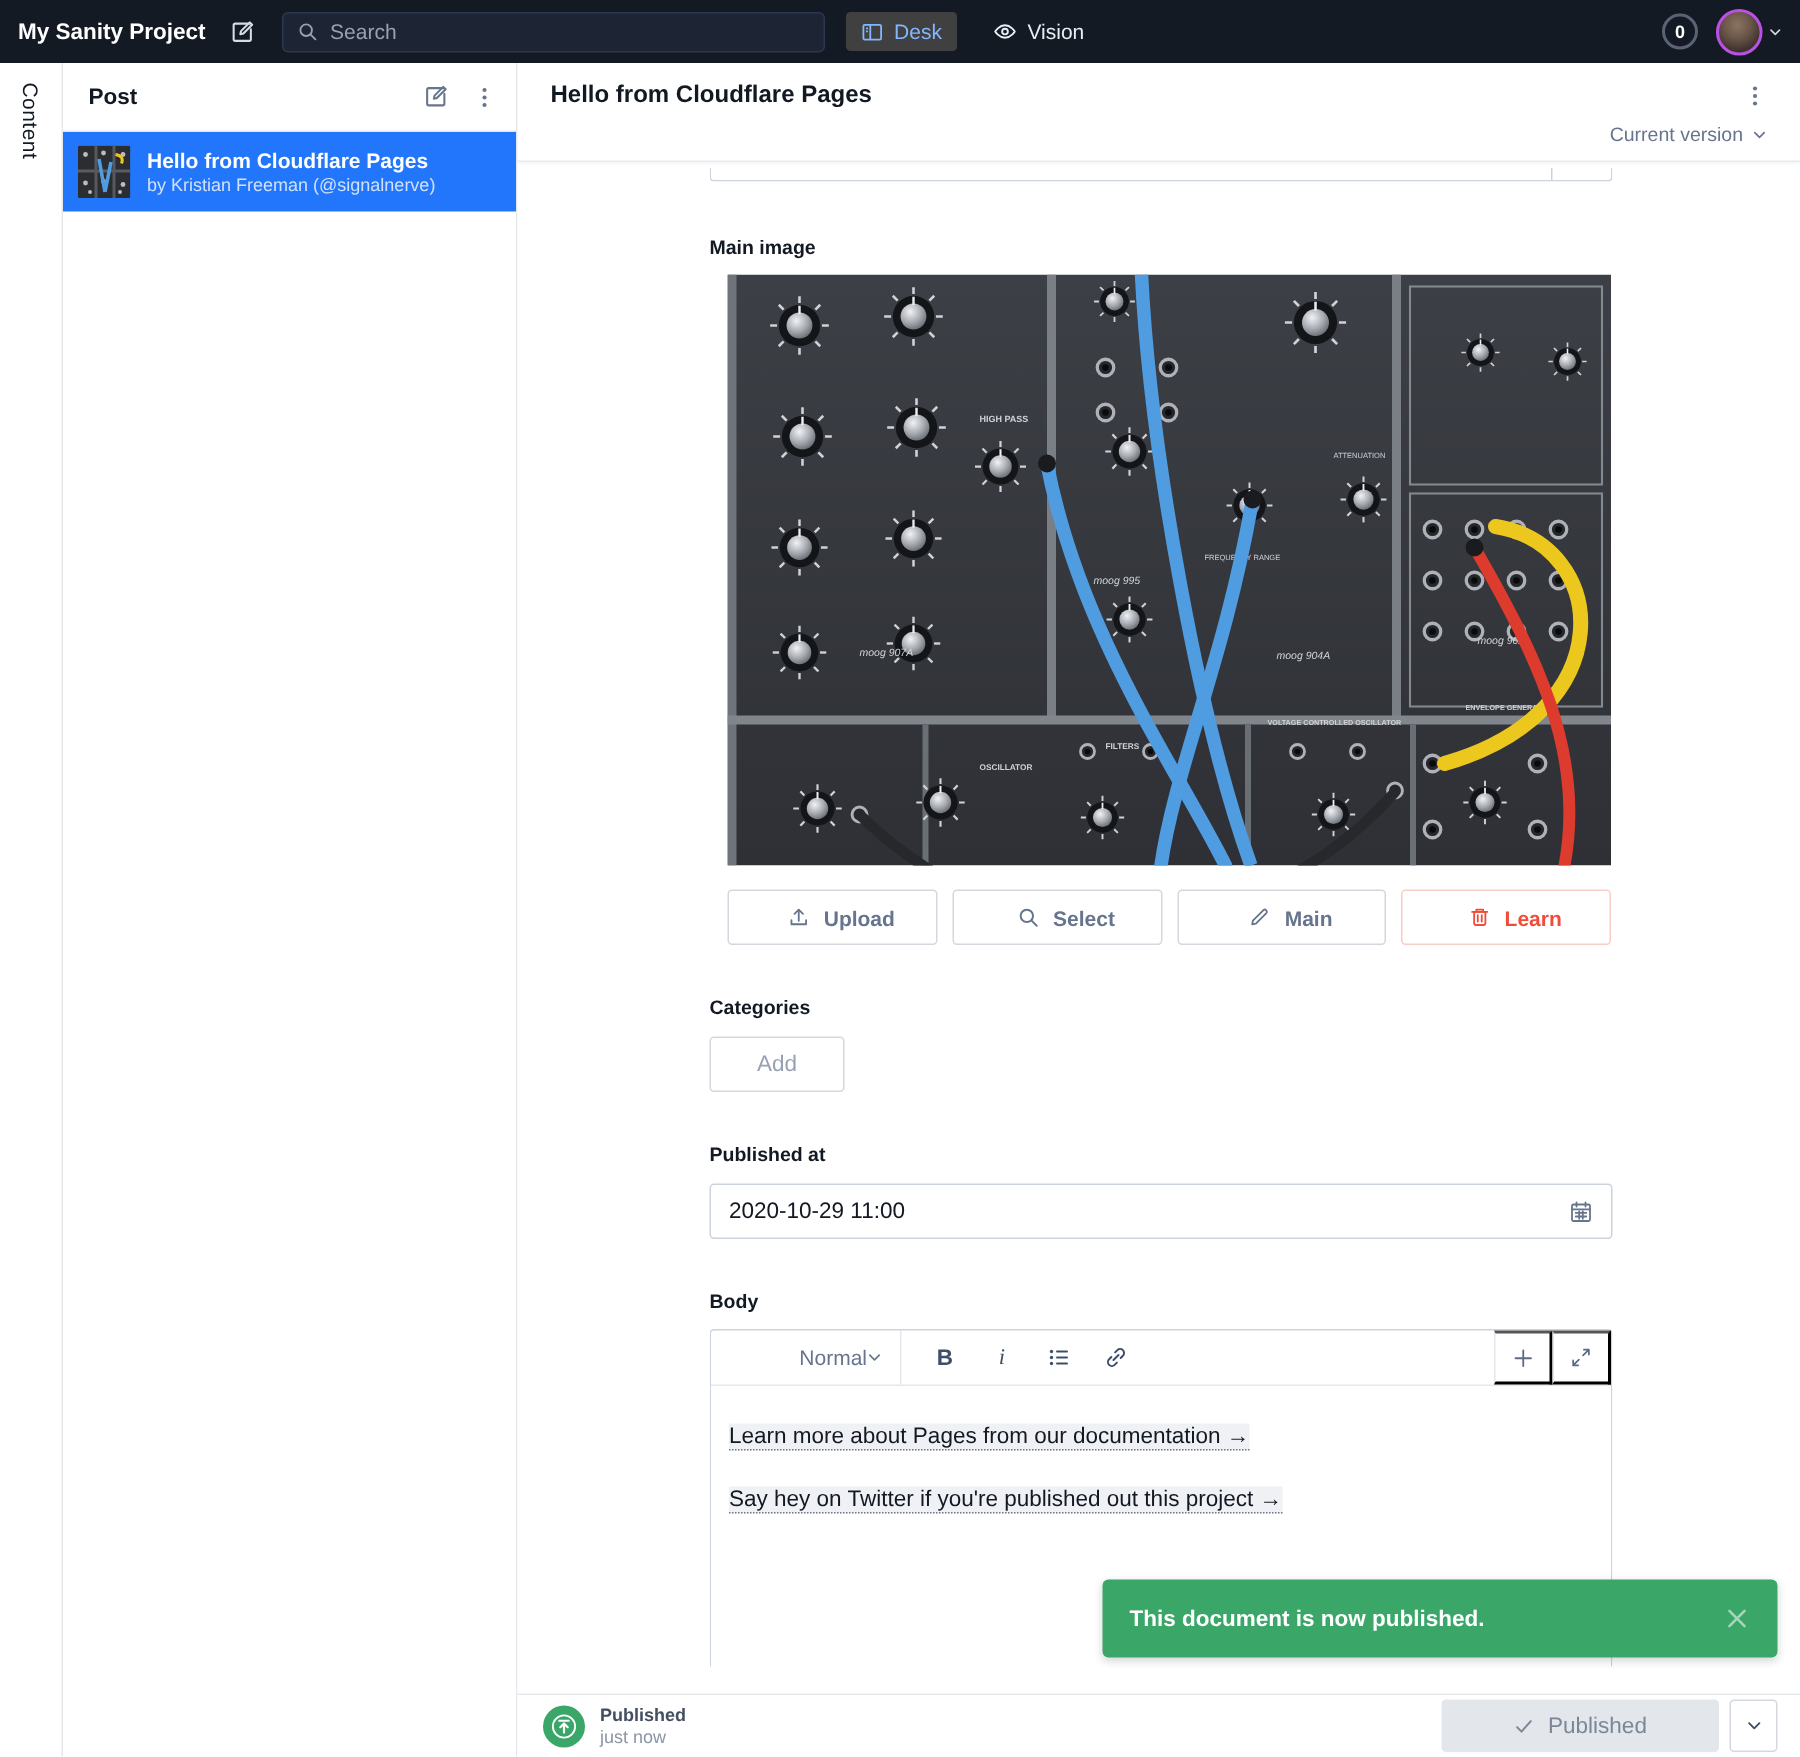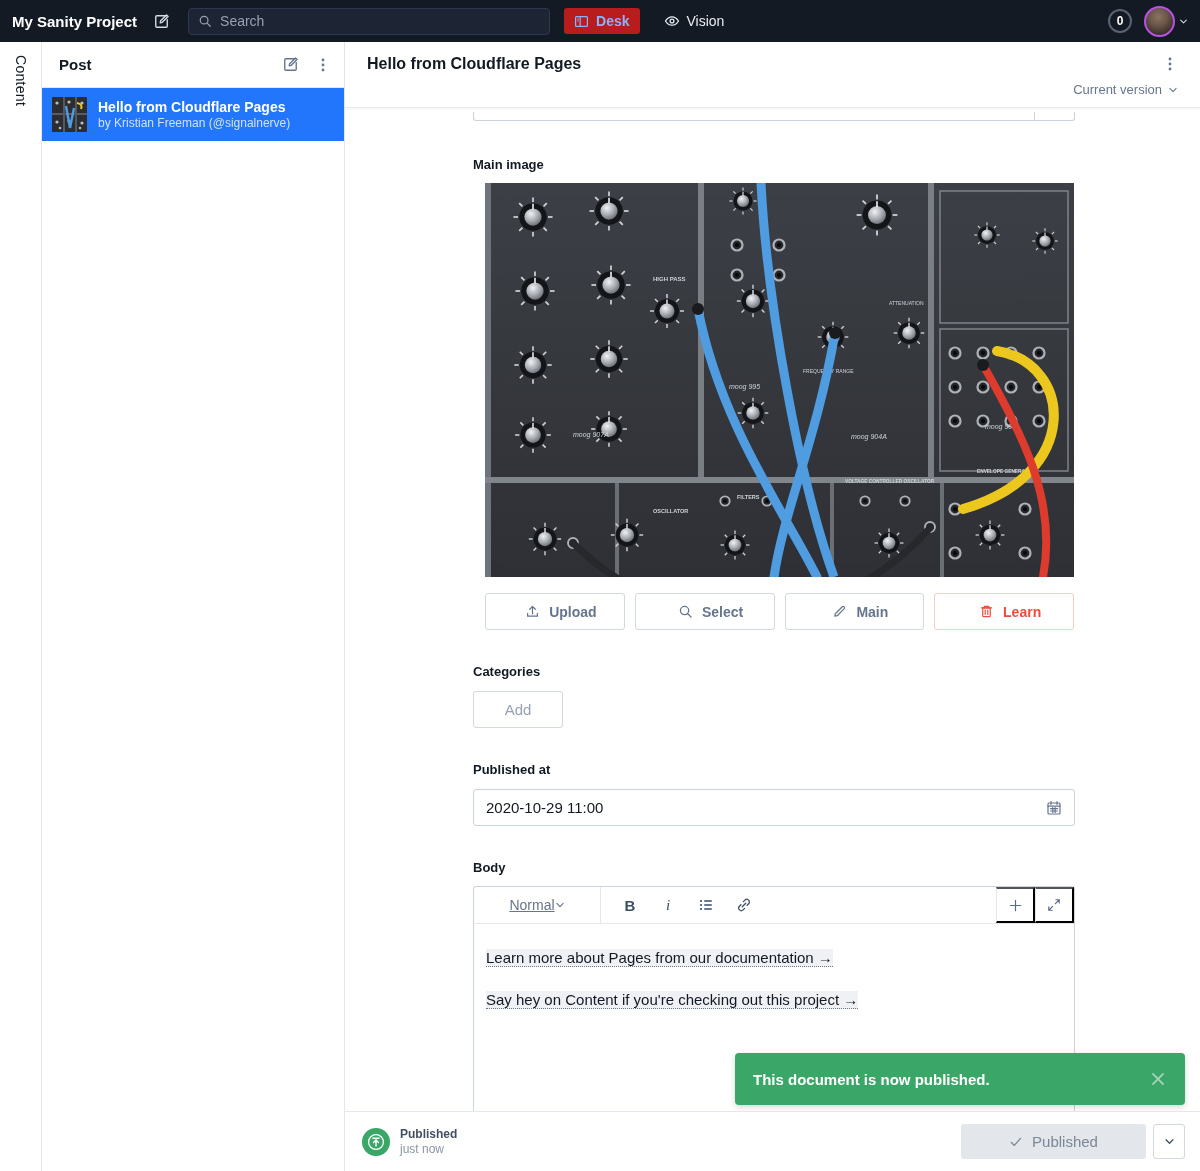--- a/index.html
+++ b/index.html
@@ -11,21 +11,21 @@
   .nav-title { color:#fff; font-size:15px; font-weight:700; margin-right:16px; white-space:nowrap; }
   .icon-btn { display:flex; align-items:center; justify-content:center; cursor:pointer; background:none; border:none; }
   .nav-compose { color:#d6dce4; margin-right:18px; }
   .nav-search { width:362px; height:27px; background:#1d2534; border:1px solid #2d3750; border-radius:4px;
                 display:flex; align-items:center; padding:0 9px; gap:8px; }
   .nav-search svg { color:#97a1b3; flex:none; }
   .nav-search input { background:transparent; border:none; outline:none; color:#ffffff; font-size:14px; width:100%;
                       font-family:"Liberation Sans", sans-serif; }
   .nav-search input::placeholder { color:#97a1b3; }
   .nav-tab { display:flex; align-items:center; gap:7px; font-size:14px; padding:5px 10px; border-radius:3px; margin-left:14px; cursor:pointer; }
-  .tab-desk { background:#b91c1c; color:#82b6ff;font-weight:bold; }
+  .tab-desk { background:#404040; color:#82b6ff; }
   .tab-vision { color:#e9edf2; }
   .nav-spacer { flex:1; }
   .presence-badge { width:24px; height:24px; border-radius:50%; border:2px solid #5a6375; color:#fff;
                     font-size:12px; font-weight:700; display:flex; align-items:center; justify-content:center; margin-right:12px; cursor:pointer; }
   .avatar { width:31px; height:31px; border-radius:50%; border:2px solid #bb50e4; cursor:pointer;
             background:radial-gradient(circle at 45% 32%, #8a7360 0%, #6b564a 38%, #443731 68%, #241f1b 100%); }
   .avatar-chevron { color:#cdd4de; margin-left:4px; }
 
   
   .main { display:flex; height:1129px; }
@@ -67,38 +67,38 @@
   .add-btn { margin-top:12px; width:90px; height:37px; border:1px solid #d3d8df; background:#fff; border-radius:3px;
              color:#97a1b3; font-size:15px; cursor:pointer; font-family:"Liberation Sans", sans-serif; }
 
   .date-input { margin-top:12px; height:37px; border:1px solid #cdd3dc; border-radius:3px; display:flex;
                 align-items:center; padding:0 12px; }
   .date-input input { border:none; outline:none; flex:1; font-size:15px; color:#121923; font-family:"Liberation Sans", sans-serif; }
   .date-input svg { color:#66758d; }
 
   .editor { margin-top:11px; border:1px solid #cdd3dc; border-radius:3px 3px 0 0; border-bottom:none; }
   .editor-toolbar { height:37px; display:flex; align-items:stretch; border-bottom:1px solid #e4e7eb; }
-  .style-select { width:127px; border-right:1px solid #e4e7eb; display:flex; align-items:center; justify-content:center;
-                  padding:0 12px; color:#66758d; font-size:14px; cursor:pointer;text-decoration:underline; }
+  .style-select { width:127px; border-right:1px solid #e4e7eb; display:flex; align-items:center; justify-content:flex-end;
+                  padding:0 12px; color:#66758d; font-size:14px; cursor:pointer; }
   .fmt-group { display:flex; align-items:center; padding-left:10px; }
   .fmt-btn { width:38px; height:100%; display:flex; align-items:center; justify-content:center; color:#3c4e68; cursor:pointer; background:none; border:none; }
   .fmt-bold { font-weight:700; font-size:15px; font-family:"Liberation Sans", sans-serif; }
   .fmt-italic { font-style:italic; font-size:15px; font-family:"Liberation Serif", serif; }
   .tb-spacer { flex:1; }
   .tb-cell { width:39px; border-left:1px solid #e4e7eb; display:flex; align-items:center; justify-content:center; color:#5c6b84; cursor:pointer; background:none; }
   .editor-content { padding:23px 12px 10px; min-height:190px; cursor:text; }
   .editor-content p { font-size:15px; color:#121923; margin-bottom:21px; line-height:21px; }
   .inline-link { background:#f0f1f4; border-bottom:1px dotted #6e7884; cursor:pointer; }
 
   .toast { position:absolute; right:15px; bottom:66px; width:450px; height:52px; background:#3aa768; border-radius:4px;
            display:flex; align-items:center; padding:0 18px; box-shadow:0 2px 6px rgba(18,25,35,.18);text-align:right; }
   .toast .msg { color:#fff; font-size:15px; font-weight:600; }
   .toast .close { margin-left:auto; color:rgba(255,255,255,.55); cursor:pointer; display:flex; }
 
-  .doc-footer { position:absolute; left:0; right:0; bottom:0; height:60px; background:#fff; border-top:1px solid #e4e7eb;
+  .doc-footer { position:absolute; left:0; right:0; bottom:0; height:42px; background:#fff; border-top:1px solid #e4e7eb;
                 display:flex; align-items:center; padding:0 15px 0 17px; }
   .pub-icon { width:28px; height:28px; border-radius:50%; background:#3aa768; display:flex; align-items:center; justify-content:center; color:#fff; flex:none; }
   .pub-status { margin-left:10px; }
   .pub-status .s1 { font-size:12px; font-weight:700; color:#434f61; line-height:15px; }
   .pub-status .s2 { font-size:12px; color:#8b95a5; line-height:14px; }
   .footer-spacer { flex:1; }
   .published-btn { width:185px; height:35px; background:#e3e6eb; border:none; border-radius:3px; color:#7b8798;
                    font-size:15px; display:flex; align-items:center; justify-content:center; gap:9px; cursor:default;
                    font-family:"Liberation Sans", sans-serif; }
   .footer-chevron-btn { width:32px; height:35px; margin-left:7px; background:#fff; border:1px solid #d3d8df; border-radius:3px;
@@ -483,21 +483,21 @@
               <span>
                 <svg class="ic" width="14" height="14" viewBox="0 0 16 16" fill="none" stroke="currentColor" stroke-width="1.3" stroke-linecap="round" stroke-linejoin="round">
                   <path d="M9.6 6.4L14 2M10.2 2H14v3.8"></path>
                   <path d="M6.4 9.6L2 14M2 10.2V14h3.8"></path>
                 </svg>
               </span>
             </button>
           </div>
           <div class="editor-content">
             <p><span class="inline-link">Learn more about Pages from our documentation →</span></p>
-            <p><span class="inline-link">Say hey on Content if you're checking out this project →</span></p>
+            <p><span class="inline-link">Say hey on Twitter if you're published out this project →</span></p>
           </div>
         </div>
 
       </div>
     </div>
 
     <div class="toast">
       <span class="msg">This document is now published.</span>
       <span class="close">
         <svg class="ic" width="18" height="18" viewBox="0 0 16 16" fill="none" stroke="currentColor" stroke-width="1.5" stroke-linecap="round">

